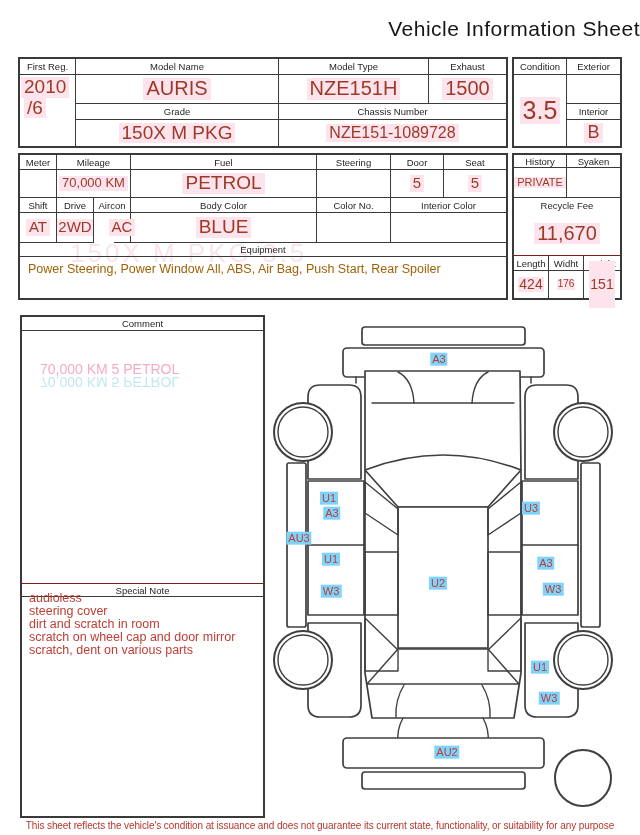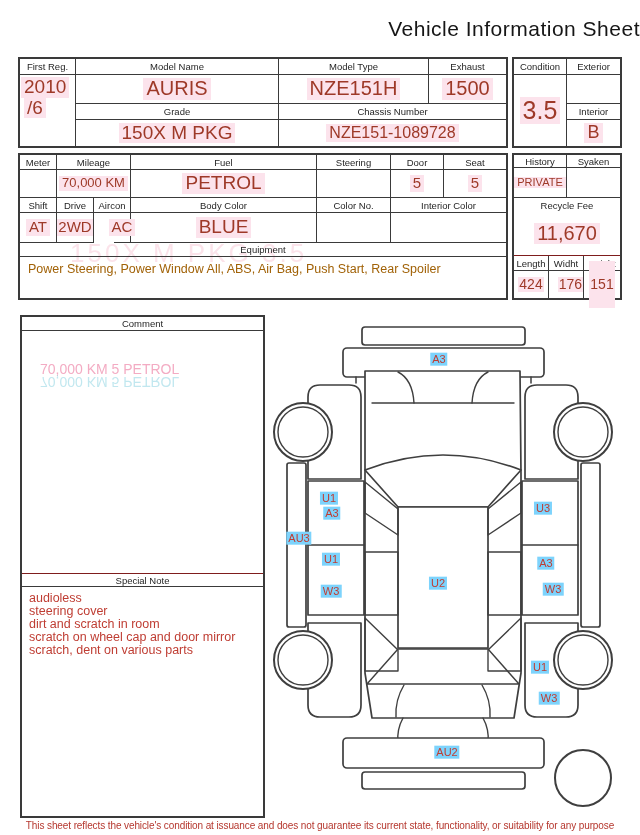--- a/index.html
+++ b/index.html
@@ -149,37 +149,37 @@
   <div class="v" style="height:43px;width:106px;font-size:20px;">
       <span class="hl">11,670</span>
     </div>
   <div class="grid bt" style="grid-template-columns:35px 35px 36px;grid-template-rows:15px 27px;width:106px;">
     <div class="h br bb">Length</div>
     <div class="h br bb">Widht</div>
     <div class="h bb">Height</div>
     <div class="v br" style="font-size:14px;">
         <span class="hl" style="padding:0 1px;">424</span>
       </div>
-    <div class="v br" style="font-size:14px;justify-content:flex-end;">
+    <div class="v br" style="font-size:10px;">
         <span class="hl" style="padding:0 1px;">176</span>
       </div>
     <div class="v" style="font-size:14px;">
         <span class="hl" style="padding:16px 1px;">151</span>
       </div>
   </div>
 </div>
 
 <div class="box" style="left:20px;top:315px;width:245px;height:503px;">
   <div class="h bb" style="height:14px;width:241px;">Comment</div>
   <div class="abs" style="left:0;top:14px;width:241px;height:238px;overflow:hidden;">
 
     <div class="ghost" style="left:18px;top:30px;font-size:14px;color:#f2a3bd;opacity:0.9;filter:blur(0.3px);">70,000 KM      5     PETROL</div>
     <div class="ghost" style="left:18px;top:43px;font-size:14px;color:#8fd4e2;opacity:0.55;transform:scaleY(-1);">70,000 KM      5     PETROL</div>
   </div>
-  <div class="h bt bb abs" style="left:0;top:256px;height:14px;width:241px;">Special Note</div>
+  <div class="h bt bb abs" style="left:0;top:266px;height:14px;width:241px;">Special Note</div>
   <div class="abs" style="left:0;top:266px;width:241px;height:233px;padding:9px 0 0 7px;">
     <div class="note-line">audioless</div>
     <div class="note-line">steering cover</div>
     <div class="note-line">dirt and scratch in room</div>
     <div class="note-line">scratch on wheel cap and door mirror</div>
     <div class="note-line">scratch, dent on various parts</div>
   </div>
 </div>
 
 <div class="abs" style="left:268px;top:315px;width:372px;height:500px;">
@@ -244,21 +244,21 @@
     <circle cx="315" cy="463" r="28" fill="#ffffff" stroke-width="2"></circle>
   </svg>
 
   <span class="dcode" style="left:171px;top:44px;">A3</span>
   <span class="dcode" style="left:61px;top:183px;">U1</span>
   <span class="dcode" style="left:64px;top:198px;">A3</span>
   <span class="dcode" style="left:31px;top:223px;">AU3</span>
   <span class="dcode" style="left:63px;top:244px;">U1</span>
   <span class="dcode" style="left:63px;top:276px;">W3</span>
   <span class="dcode" style="left:170px;top:268px;">U2</span>
-  <span class="dcode" style="left:275px;top:193px;">U3</span>
+  <span class="dcode" style="left:263px;top:193px;">U3</span>
   <span class="dcode" style="left:278px;top:248px;">A3</span>
   <span class="dcode" style="left:285px;top:274px;">W3</span>
   <span class="dcode" style="left:272px;top:352px;">U1</span>
   <span class="dcode" style="left:281px;top:383px;">W3</span>
   <span class="dcode" style="left:179px;top:437px;">AU2</span>
 </div>
 
 <div class="disclaimer">This sheet reflects the vehicle's condition at issuance and does not guarantee its current state, functionality, or suitability for any purpose</div>
 
 </body></html>

